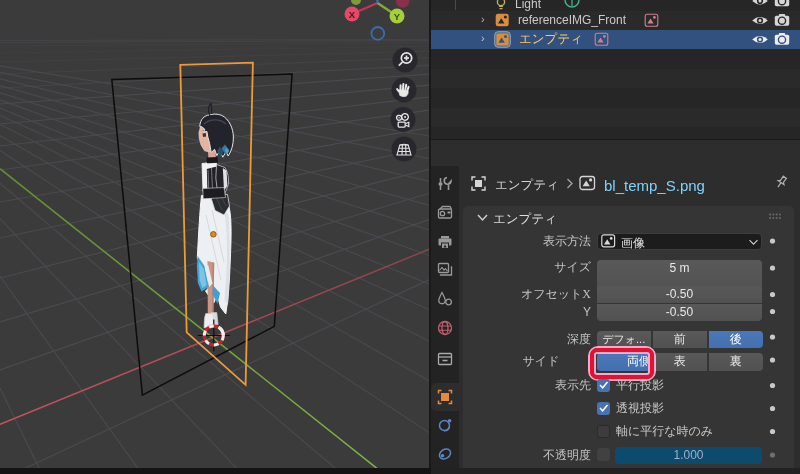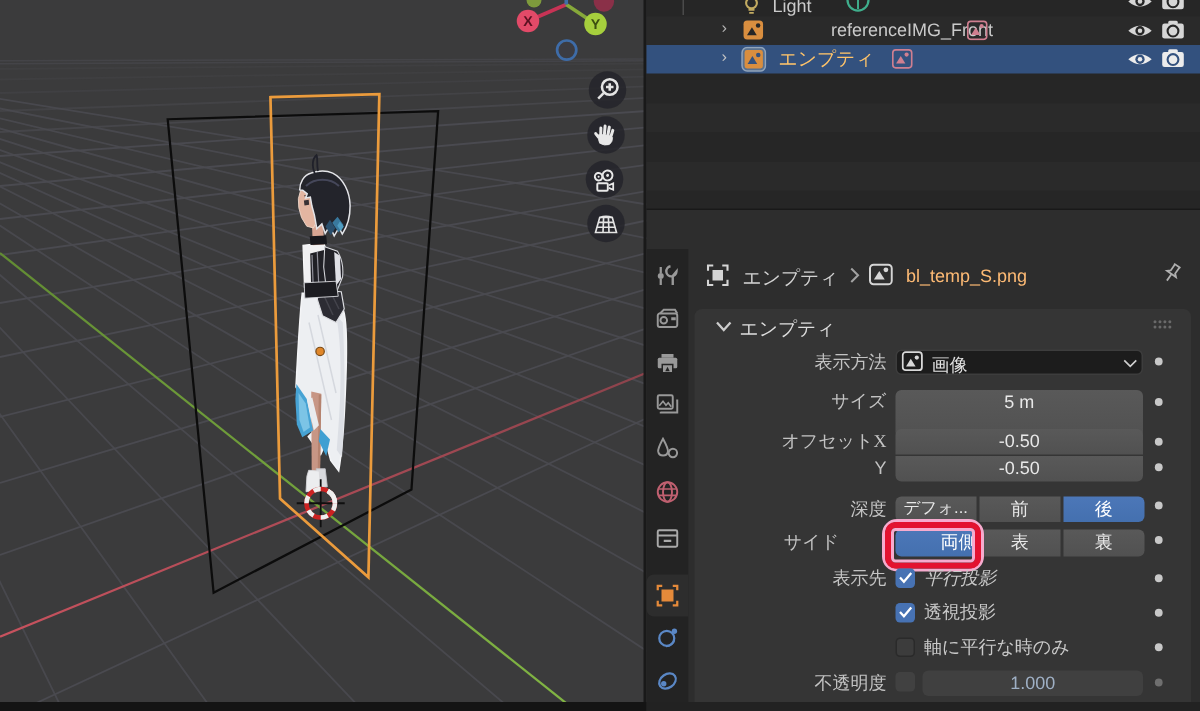--- a/index.html
+++ b/index.html
@@ -214,21 +214,21 @@
         </svg>
     </div>
 
     <div class="abs" style="left:0;top:10px;width:369px;height:20px;">
       <span class="abs" style="left:50px;top:3px;color:#b5b5b5;font-size:11px;">›</span>
       <svg class="abs" style="left:64px;top:3px;" width="15" height="14">
         <rect x="0.7" y="0.7" width="13" height="12.6" rx="2.4" fill="#d98e3f"></rect>
         <path d="M 3 10.5 L 6.3 5.2 L 9.5 10.5 Z" fill="#262626"></path>
         <circle cx="10.4" cy="4" r="1.5" fill="#262626"></circle>
       </svg>
-      <span class="abs" style="left:87px;top:4px;color:#cacaca;font-size:12px;line-height:13px;margin-left:36px;">referenceIMG_Front</span>
+      <span class="abs" style="left:87px;top:4px;color:#cacaca;font-size:12px;line-height:13px;">referenceIMG_Front</span>
       <svg class="abs" style="left:213px;top:3px;" width="15" height="14">
         <rect x="1.2" y="1.2" width="12.6" height="12" rx="2" fill="none" stroke="#cf7f90" stroke-width="1.1"></rect>
         <path d="M 3.4 10.4 L 6.5 5.4 L 9.6 10.4 Z" fill="#cf7f90"></path>
         <circle cx="10.4" cy="4.4" r="1.4" fill="#cf7f90"></circle>
       </svg>
     </div>
 
     <div class="abs" style="left:0;top:30px;width:369px;height:19px;background:#33517e;">
       <span class="abs" style="left:50px;top:2px;color:#c5c5c5;font-size:11px;">›</span>
       <svg class="abs" style="left:63px;top:1px;" width="17" height="17">
@@ -362,21 +362,21 @@
     <span class="abs" style="left:65px;top:177px;color:#d2d2d2;font-size:12.5px;"></span>
     <span class="abs" style="left:64px;top:11px;color:#d2d2d2;font-size:12.5px;">エンプティ</span>
     <svg class="abs" style="left:135px;top:12px;" width="8" height="11">
         <path d="M 1.5 1 L 6 5.5 L 1.5 10" stroke="#a0a0a0" stroke-width="1.4" fill="none"></path>
       </svg>
     <svg class="abs" style="left:148px;top:9px;" width="17" height="16">
       <rect x="1" y="1.5" width="14.5" height="13" rx="2.4" fill="none" stroke="#d5d5d5" stroke-width="1.3"></rect>
       <path d="M 3.6 11.3 L 7.2 5.6 L 10.8 11.3 Z" fill="#d5d5d5"></path>
       <circle cx="11.6" cy="4.9" r="1.6" fill="#d5d5d5"></circle>
     </svg>
-    <span class="abs" style="left:173px;top:11px;color:#fdba74;font-size:12px;">bl_temp_S.png</span>
+    <span class="abs" style="left:173px;top:11px;color:#7dd3fc;font-size:15px;">bl_temp_S.png</span>
 
     <svg class="abs" style="left:342px;top:9px;" width="16" height="16">
       <g transform="translate(8.5,7) rotate(35)" stroke="#b0b0b0" stroke-width="1.2" fill="none">
         <path d="M -2.6 -5.8 L 2.6 -5.8 M -1.8 -5.8 L -1.8 -0.8 L -3.6 0.8 L 3.6 0.8 L 1.8 -0.8 L 1.8 -5.8"></path>
         <line x1="0" y1="0.8" x2="0" y2="6.2"></line>
       </g>
     </svg>
 
     <div class="abs" style="left:31.5px;top:39.8px;width:331px;height:262px;background:#353535;border-radius:5px 5px 0 0;"></div>
 
@@ -432,34 +432,34 @@
       <div class="abs" style="left:0;top:0;right:0;bottom:0;border:4.5px solid #e31230;border-radius:7px;">
         <div class="abs" style="left:0;top:0;right:0;bottom:0;border:2px solid #f6abce;border-radius:3px;"></div>
       </div>
     </div>
 
     <div class="abs" style="left:60px;top:212.5px;width:100px;height:13px;line-height:13px;text-align:right;color:#c3c3c3;font-size:12px;">表示先</div>
     <div class="abs" style="left:166px;top:212.5px;width:13px;height:13px;background:#4772b3;border-radius:3px;"></div>
     <svg class="abs" style="left:168px;top:215px;" width="10" height="9">
         <path d="M 1 4 L 3.6 6.8 L 8.5 1" stroke="#ffffff" stroke-width="1.5" fill="none"></path>
       </svg>
-    <div class="abs" style="left:185px;top:212.5px;height:13px;line-height:13px;color:#c9c9c9;font-size:12px;font-style:italic;">平行投影</div>
+    <div class="abs" style="left:185px;top:212.5px;height:13px;line-height:13px;color:#c9c9c9;font-size:12px;">平行投影</div>
 
     <div class="abs" style="left:166px;top:235.5px;width:13px;height:13px;background:#4772b3;border-radius:3px;"></div>
     <svg class="abs" style="left:168px;top:238px;" width="10" height="9">
         <path d="M 1 4 L 3.6 6.8 L 8.5 1" stroke="#ffffff" stroke-width="1.5" fill="none"></path>
       </svg>
     <div class="abs" style="left:185px;top:235.5px;height:13px;line-height:13px;color:#c9c9c9;font-size:12px;">透視投影</div>
 
     <div class="abs" style="left:166px;top:258.5px;width:13px;height:13px;background:#3c3c3c;border:1px solid #2a2a2a;border-radius:3px;"></div>
     <div class="abs" style="left:185px;top:258.5px;height:13px;line-height:13px;color:#c9c9c9;font-size:12px;">軸に平行な時のみ</div>
 
     <div class="abs" style="left:60px;top:280.5px;width:100px;height:17px;line-height:17px;text-align:right;color:#c3c3c3;font-size:12px;">不透明度</div>
     <div class="abs" style="left:166px;top:281.5px;width:13px;height:13px;background:#474747;border-radius:3px;opacity:0.7;"></div>
-    <div class="abs" style="left:184px;top:280.5px;width:147px;height:17px;background:#404040;border-radius:4px;text-align:center;color:#9fb0c5;font-size:12px;line-height:17px;">1.000</div>
+    <div class="abs" style="left:184px;top:280.5px;width:147px;height:17px;background:#0c4a6e;border-radius:4px;text-align:center;color:#9fb0c5;font-size:12px;line-height:17px;">1.000</div>
 
     <svg class="abs" style="left:336px;top:0;" width="14" height="302">
       <g fill="#c8c8c8">
         <circle cx="5.5" cy="75" r="2.6"></circle>
         <circle cx="5.5" cy="102" r="2.6"></circle>
         <circle cx="5.5" cy="128.5" r="2.6"></circle>
         <circle cx="5.5" cy="145.5" r="2.6"></circle>
         <circle cx="5.5" cy="171" r="2.6"></circle>
         <circle cx="5.5" cy="194" r="2.6"></circle>
         <circle cx="5.5" cy="219.5" r="2.6"></circle>

